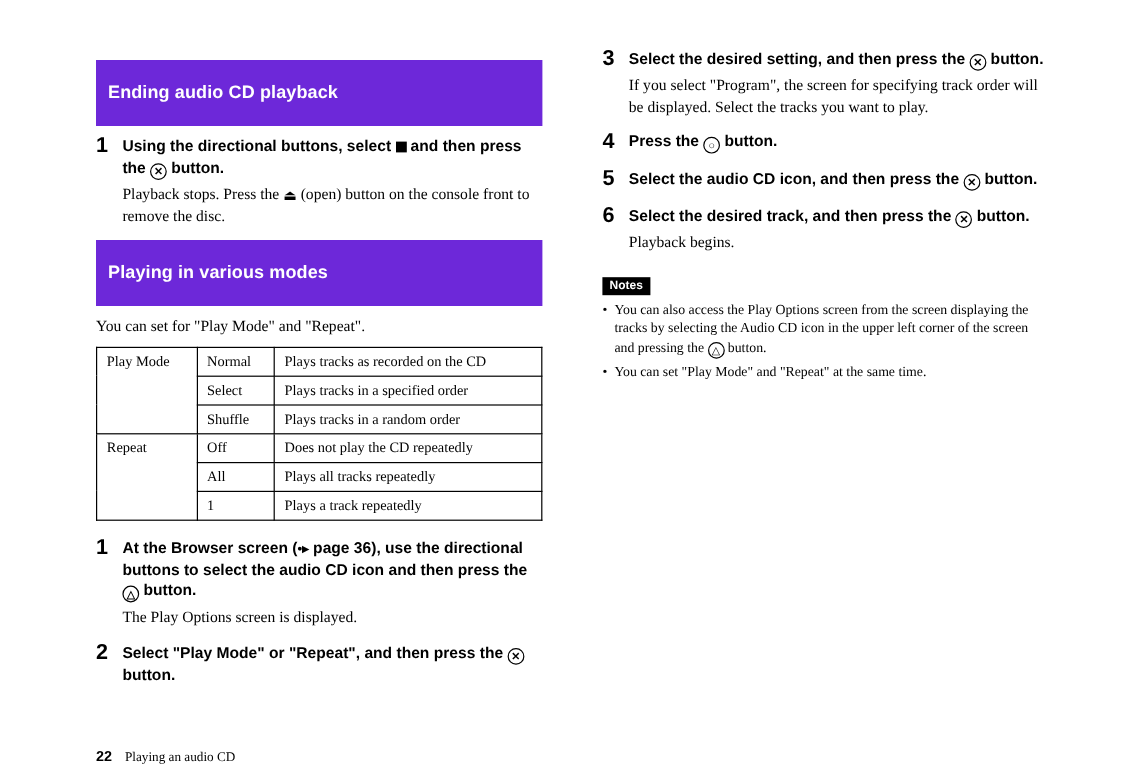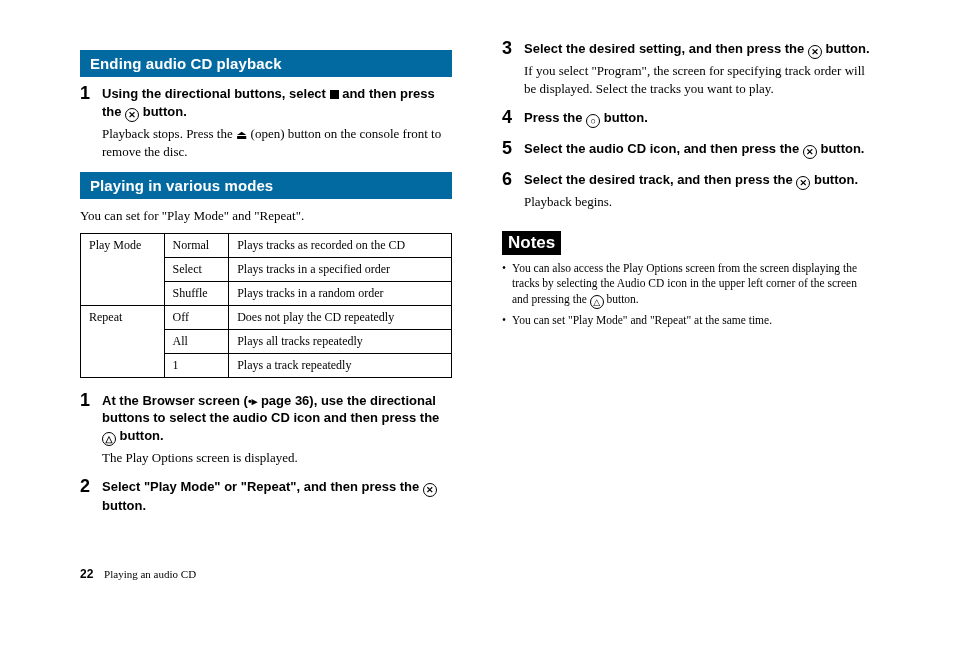--- a/index.html
+++ b/index.html
@@ -13,26 +13,26 @@
     box-sizing: border-box;
   }
   .columns {
     display: flex;
     gap: 50px;
   }
   .col {
     flex: 1;
   }
   .section-bar {
-    background: #0369a1;
+    background: #6d28d9;
     color: #fff;
     font-family: Arial, Helvetica, sans-serif;
     font-weight: bold;
     font-size: 15px;
-    padding: 5px 10px;
+    padding: 19px 10px;
     margin: 10px 0 8px 0;
     letter-spacing: 0.1px;
   }
   .step {
     position: relative;
     padding-left: 22px;
     margin-bottom: 12px;
   }
   .step-num {
     position: absolute;
@@ -68,21 +68,21 @@
     border: 1px solid #000;
     padding: 4px 8px;
     vertical-align: top;
   }
   .notes-label {
     display: inline-block;
     background: #000;
     color: #fff;
     font-family: Arial, Helvetica, sans-serif;
     font-weight: bold;
-    font-size: 17px;
+    font-size: 10px;
     padding: 2px 6px;
     margin: 8px 0 6px 0;
   }
   .note-item {
     position: relative;
     padding-left: 10px;
     font-size: 11.5px;
     line-height: 1.35;
     margin-bottom: 4px;
   }

